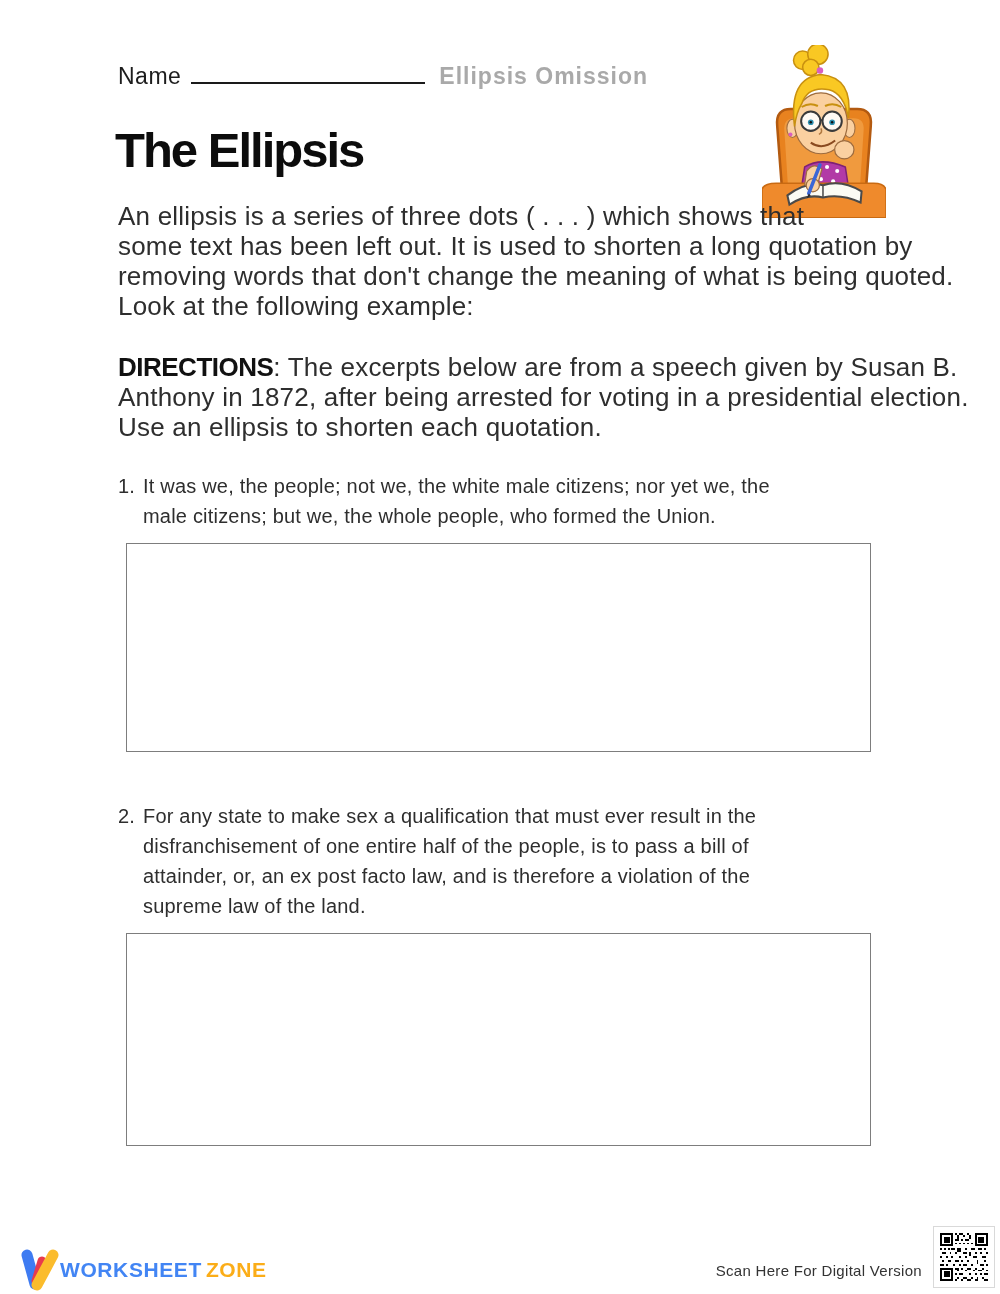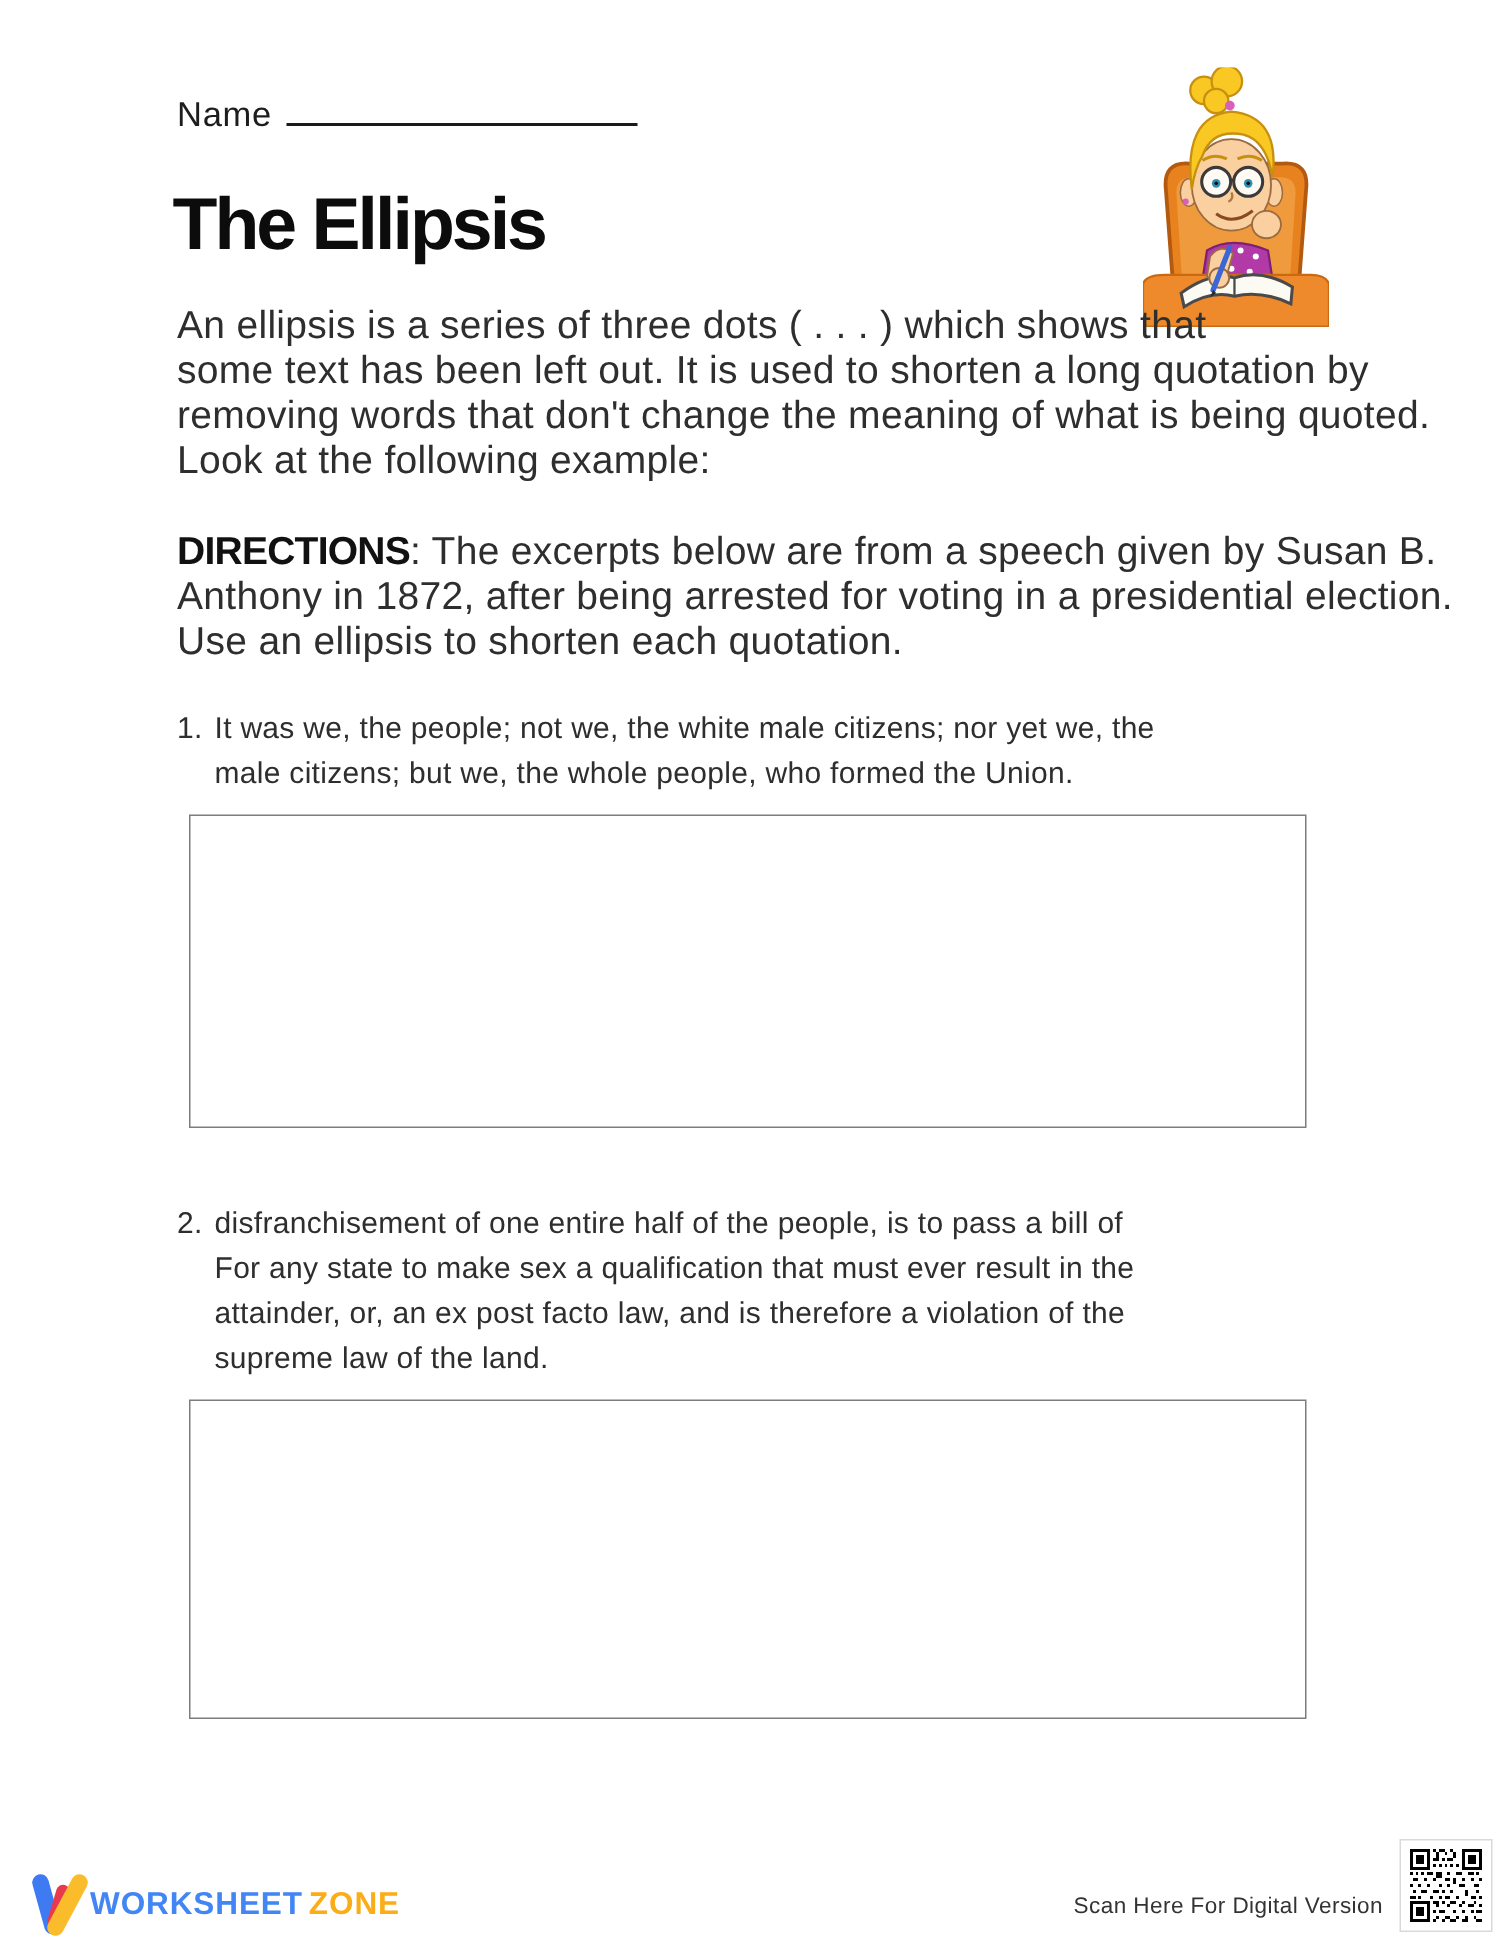--- a/index.html
+++ b/index.html
@@ -129,20 +129,21 @@
   .qr-wrap svg { width: 100%; height: 100%; display: block; }
 </style>
 </head>
 <body>
 
 <div class="page">
 
   <div class="header-row">
     <span class="name-label">Name</span>
     <span class="name-line"></span>
+    <span class="subtitle">Ellipsis Omission</span>
   </div>
 
   <div class="illustration">
     <svg viewBox="0 0 122 170" xmlns="http://www.w3.org/2000/svg">
 
       <path d="M20,146 L15,80 Q13,62 30,63 L92,63 Q109,62 107,80 L102,146 Z" fill="#E8821F" stroke="#B35A10" stroke-width="2.5"></path>
       <path d="M26,146 L22,84 Q21,72 32,72 L90,72 Q101,72 100,84 L96,146 Z" fill="#F09A3E"></path>
 
       <circle cx="40" cy="15" r="9" fill="#F9C823" stroke="#C89010" stroke-width="1.5"></circle>
       <circle cx="55" cy="9" r="10" fill="#F9C823" stroke="#C89010" stroke-width="1.5"></circle>
@@ -215,22 +216,22 @@
       <div>It was we, the people; not we, the white male citizens; nor yet we, the</div>
       <div>male citizens; but we, the whole people, who formed the Union.</div>
     </div>
   </div>
 
   <div class="answer-box box-1"></div>
 
   <div class="question q2">
     <span class="q-number">2.</span>
     <div>
+      <div>For any state to make sex a qualification that must ever result in the</div>
       <div>disfranchisement of one entire half of the people, is to pass a bill of</div>
-      <div>For any state to make sex a qualification that must ever result in the</div>
       <div>attainder, or, an ex post facto law, and is therefore a violation of the</div>
       <div>supreme law of the land.</div>
     </div>
   </div>
 
   <div class="answer-box box-2"></div>
 
   <div class="footer-logo">
     <svg class="logo-mark" viewBox="0 0 40 44" xmlns="http://www.w3.org/2000/svg">
       <path d="M7,7 L15,36" stroke="#3E7BF2" stroke-width="11" stroke-linecap="round" fill="none"></path>

